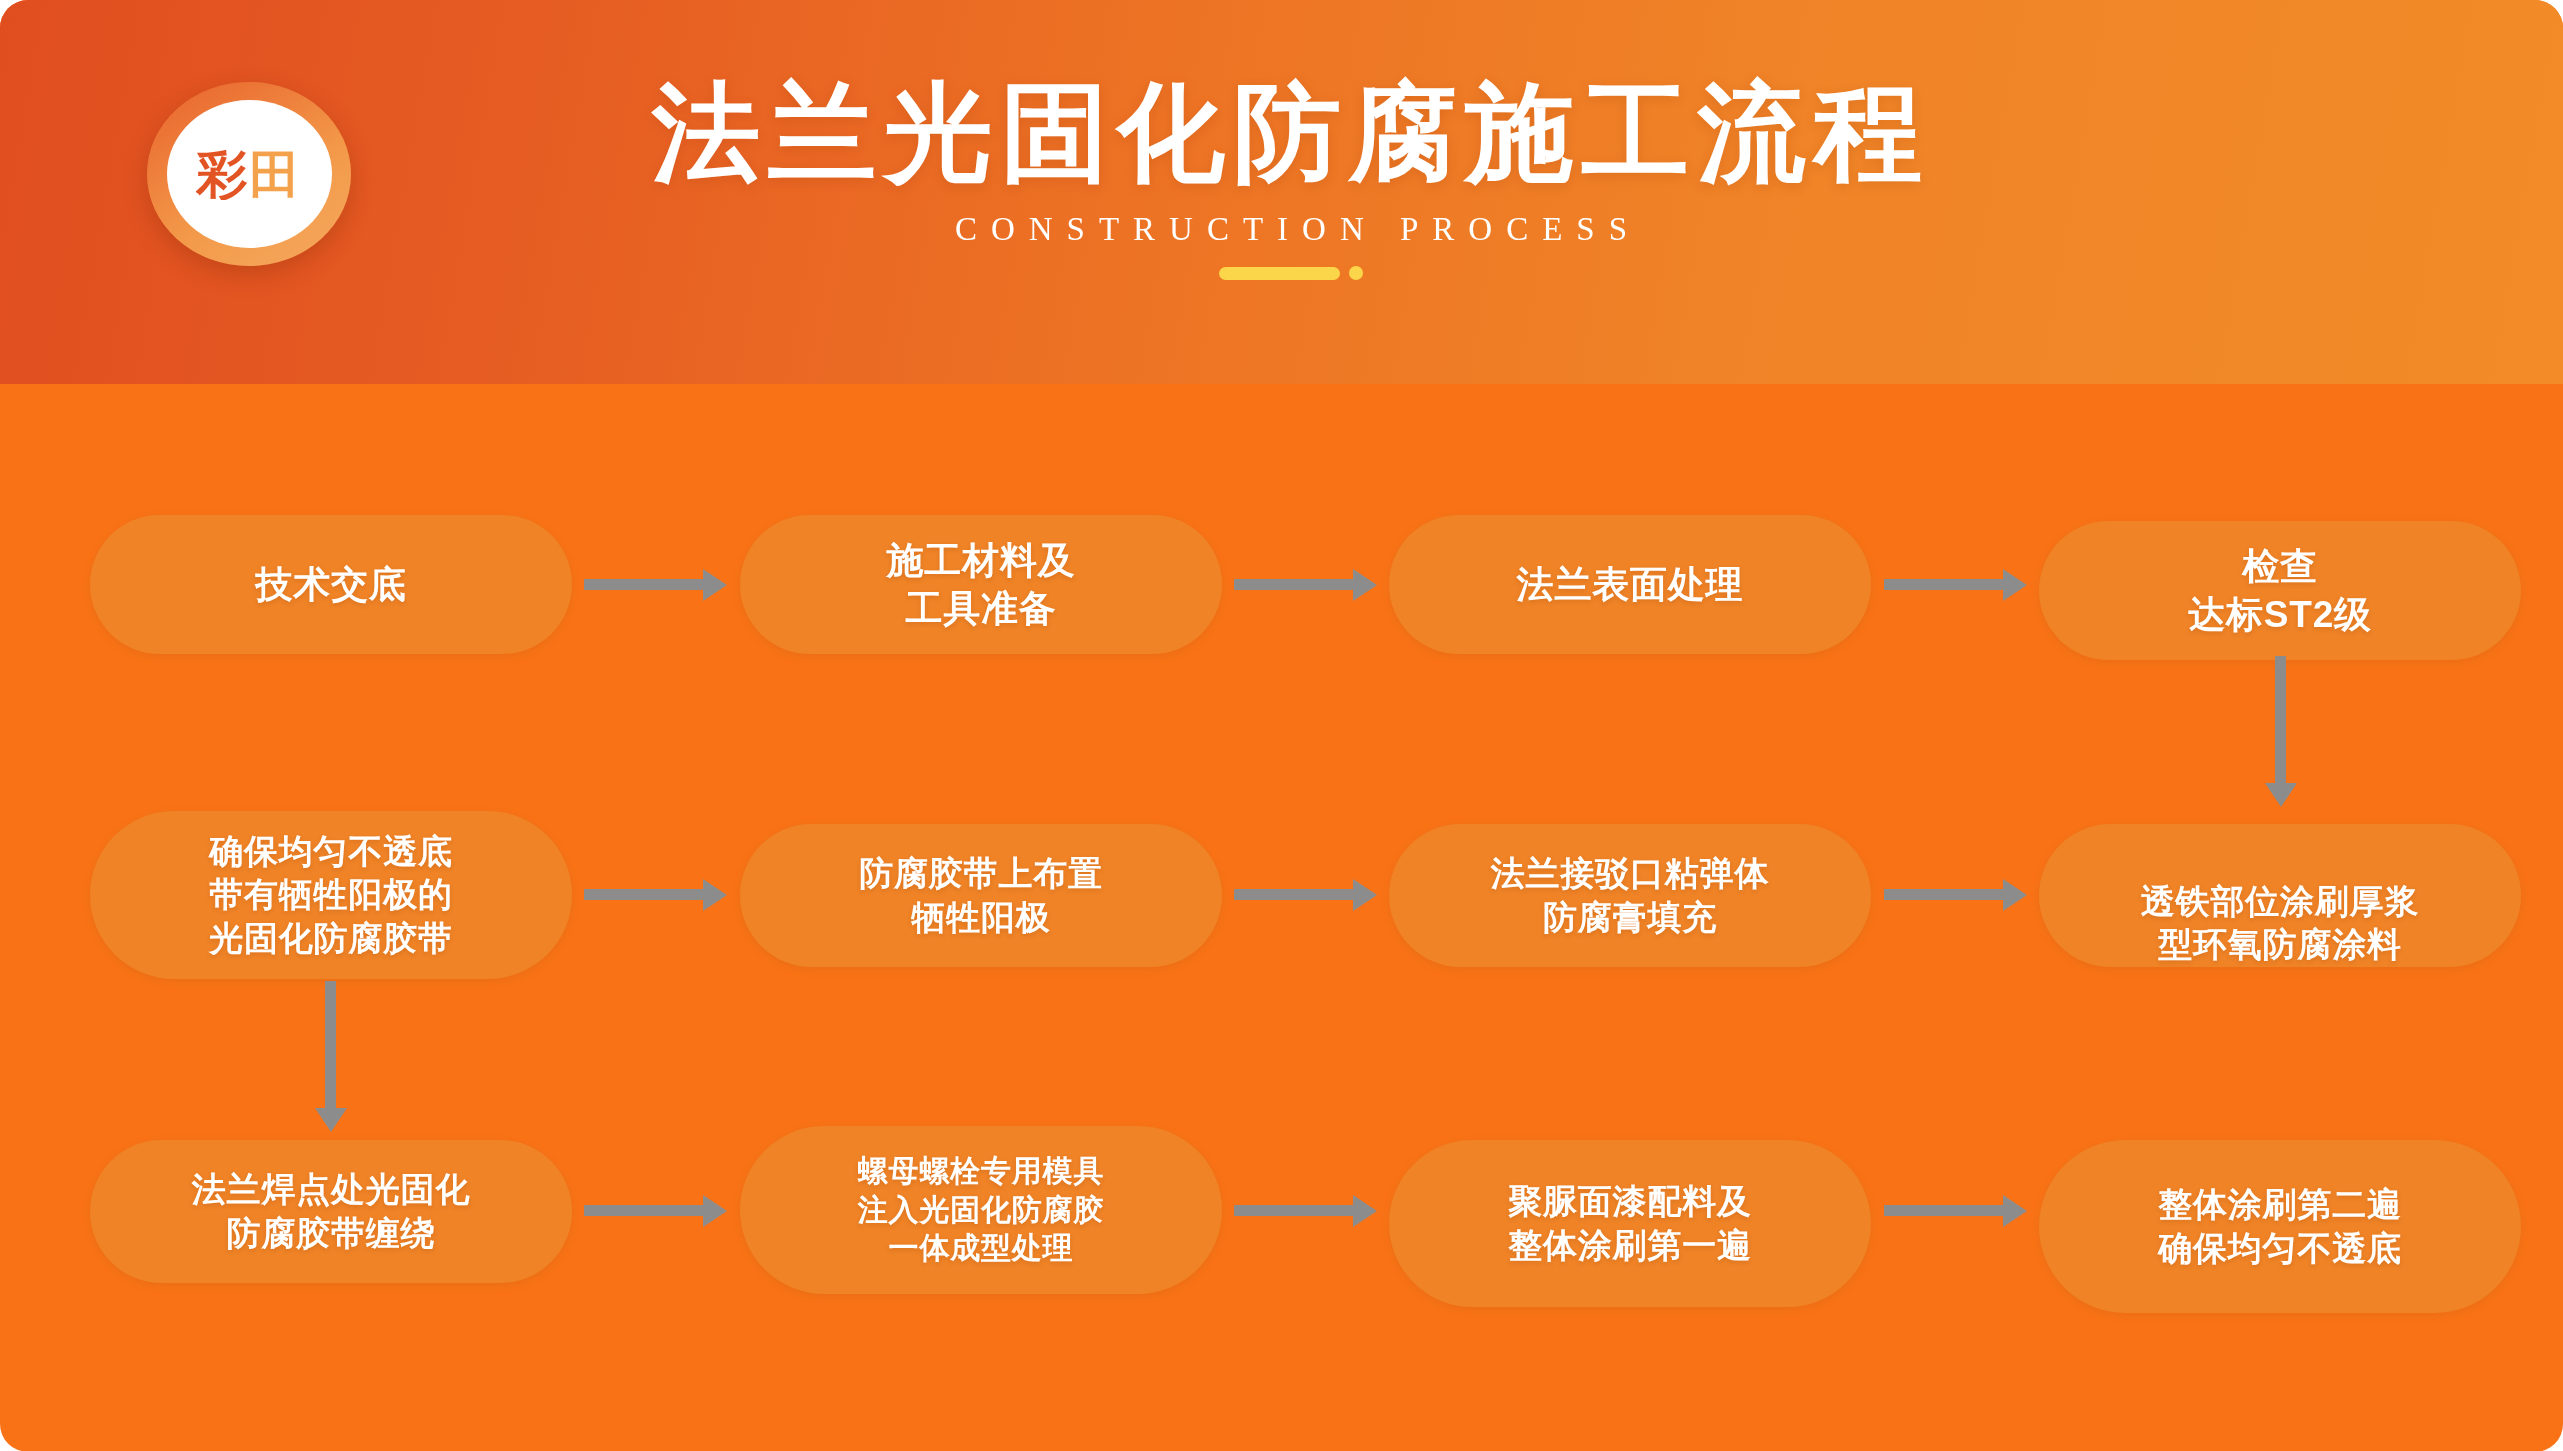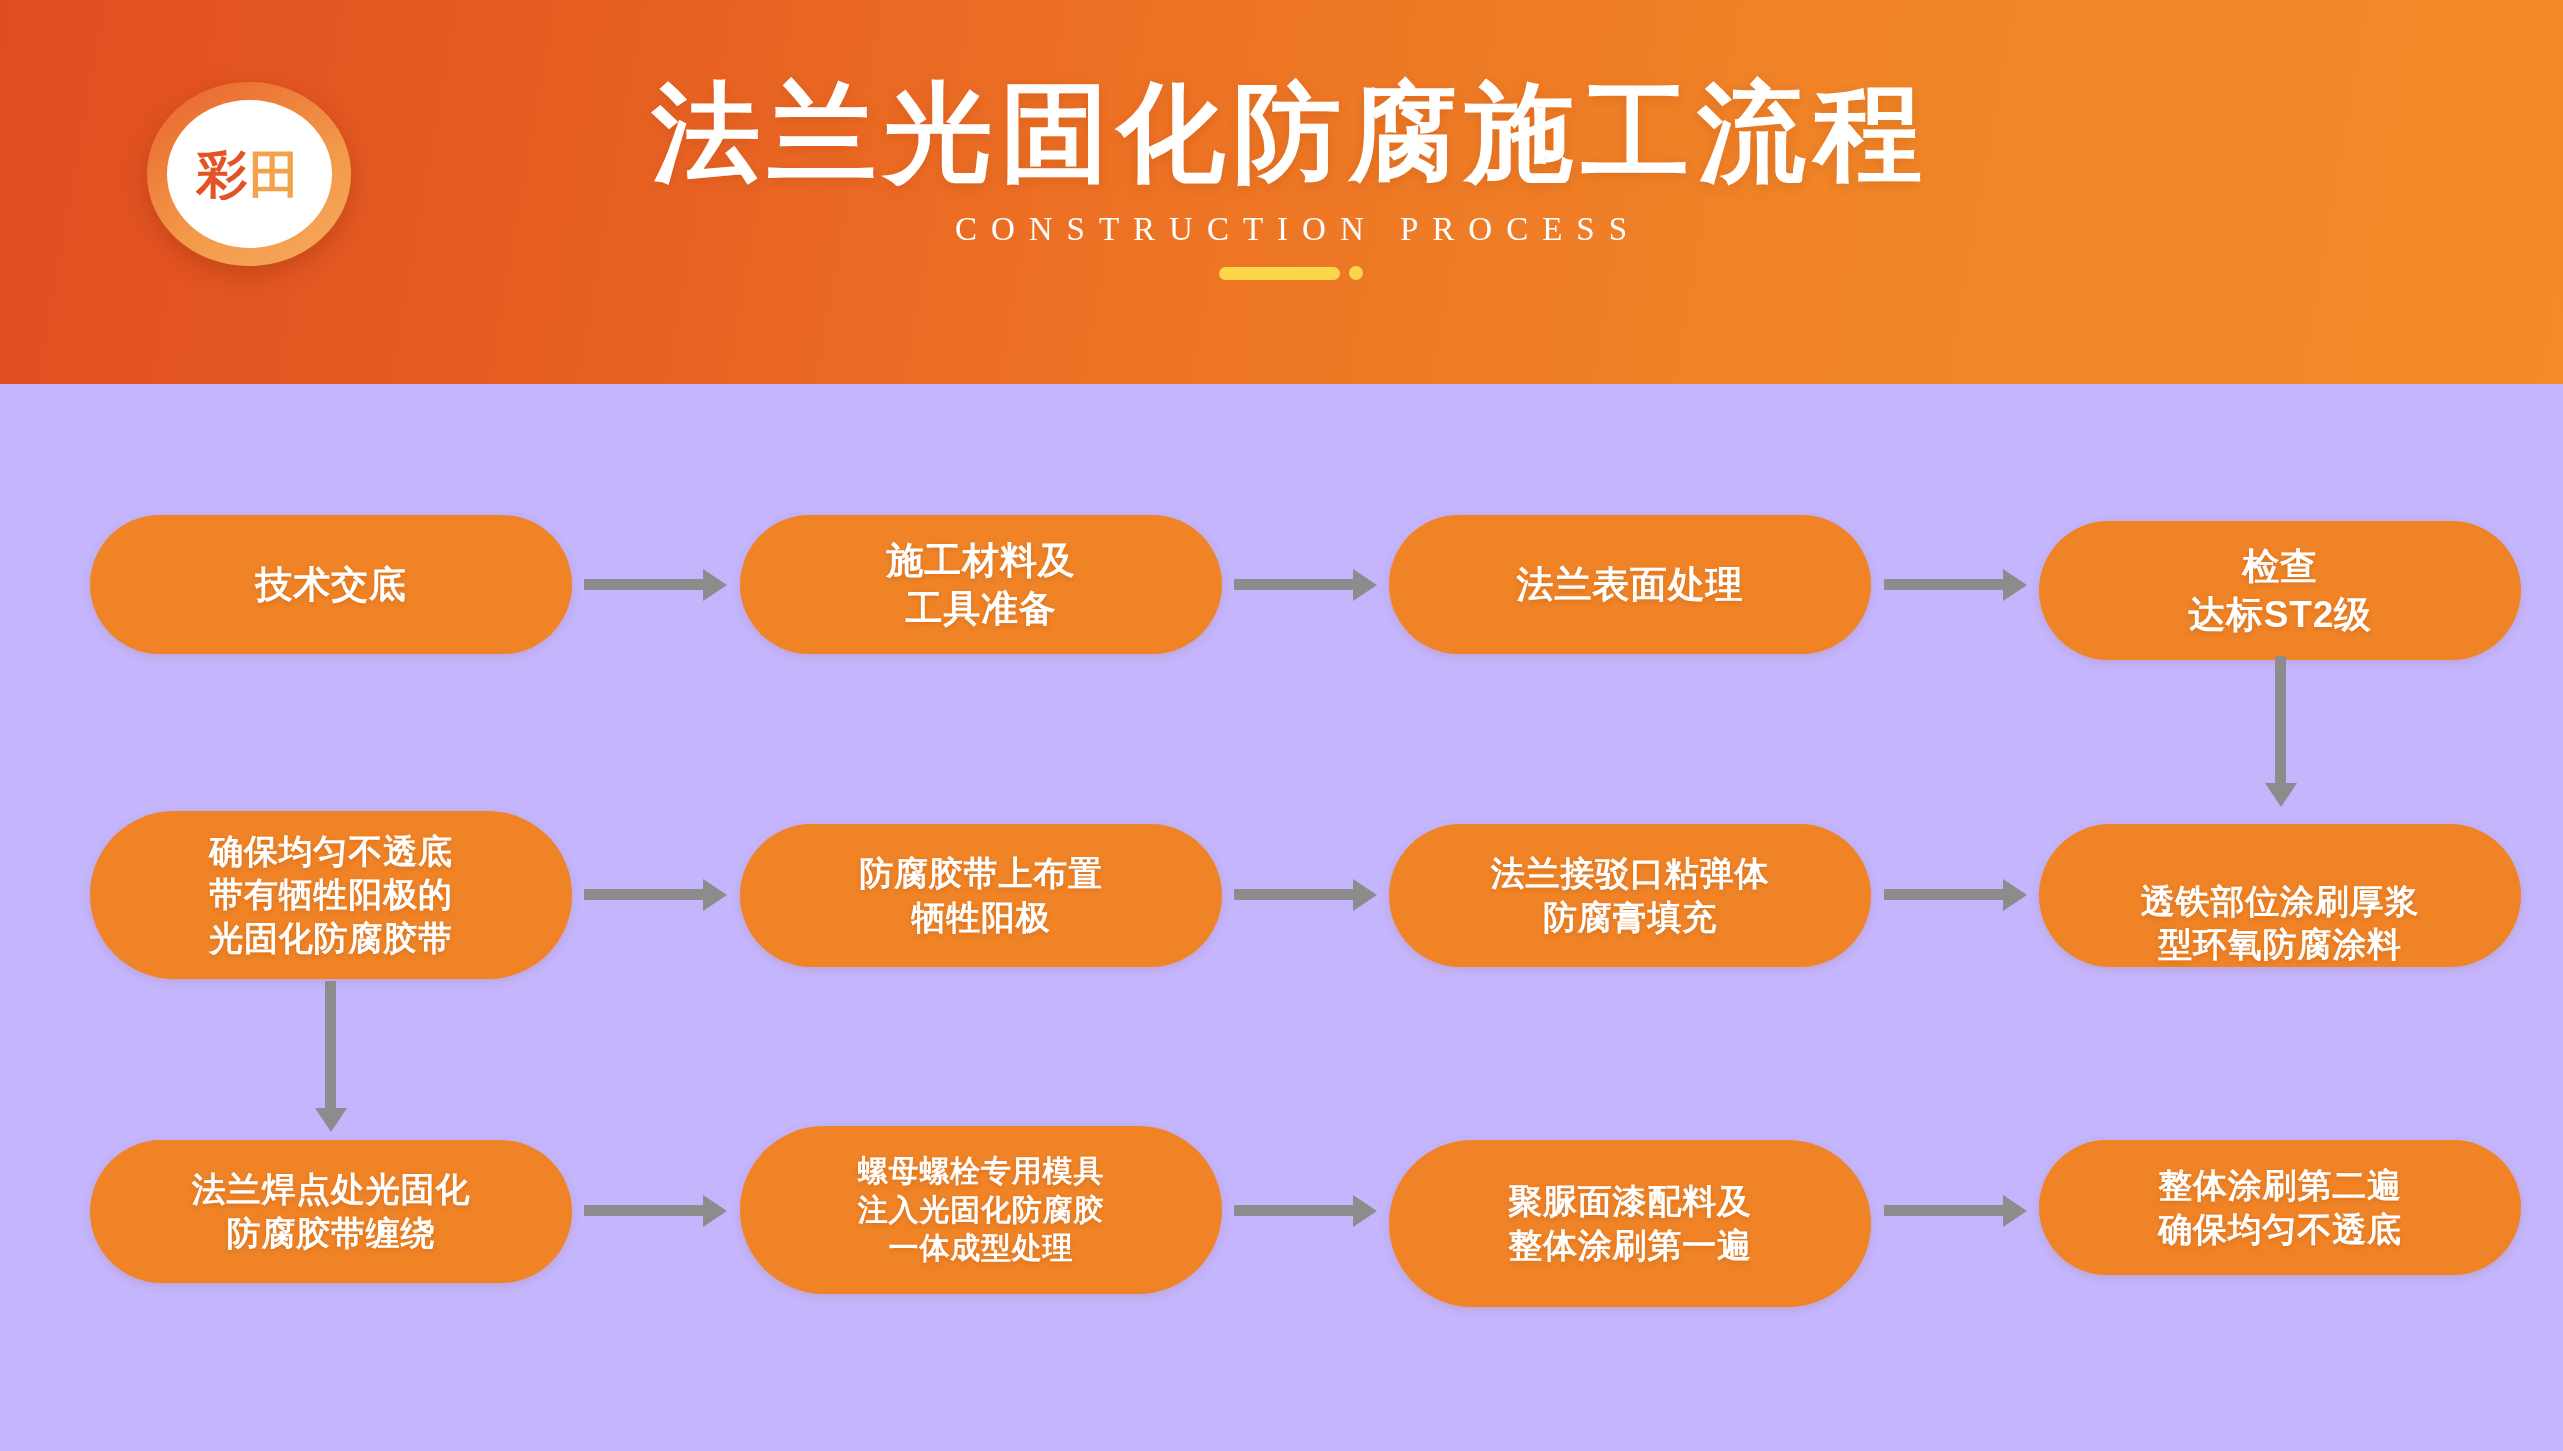--- a/index.html
+++ b/index.html
@@ -2,21 +2,21 @@
 <html style="font-size:13px"><head>
 <meta charset="utf-8">
 <style>
   html,body{margin:0;padding:0;}
   body{
     width:2563px;height:1452px;
     background:#ffffff;
     font-family:"Liberation Sans","DejaVu Sans",sans-serif;
     overflow:hidden;
   }
-  .page{position:relative;width:2563px;height:1452px;overflow:hidden;background:#c4b5fd;}
+  .page{position:relative;width:2563px;height:1452px;overflow:hidden;background:#f97316;border-radius:28px;}
 
   
   .header{
     position:absolute;left:0;top:0;width:2563px;height:384px;
     background:linear-gradient(100deg,#e04e20 0%,#e55a22 18%,#ed7324 45%,#f08427 70%,#f28b28 100%);
     overflow:hidden;
   }
   .logo-wrap{
     position:absolute;left:147px;top:82px;width:204px;height:184px;
   }
@@ -237,20 +237,20 @@
     <div class="node f38" style="left:1389px;top:756px;width:482px;height:167px;">
       <span class="nlabel">聚脲面漆配料及
 整体涂刷第一遍</span>
     </div>
 
     <div class="harrow" style="left:1884px;top:821px;width:143px;">
       <span class="shaft"></span>
       <span class="head"></span>
     </div>
 
-    <div class="node f38" style="left:2039px;top:756px;width:482px;height:135px;">
+    <div class="node f38" style="left:2039px;top:756px;width:482px;height:173px;">
       <span class="nlabel">整体涂刷第二遍
 确保均匀不透底</span>
     </div>
 
   </div>
 </div>
 
 
 </body></html>

